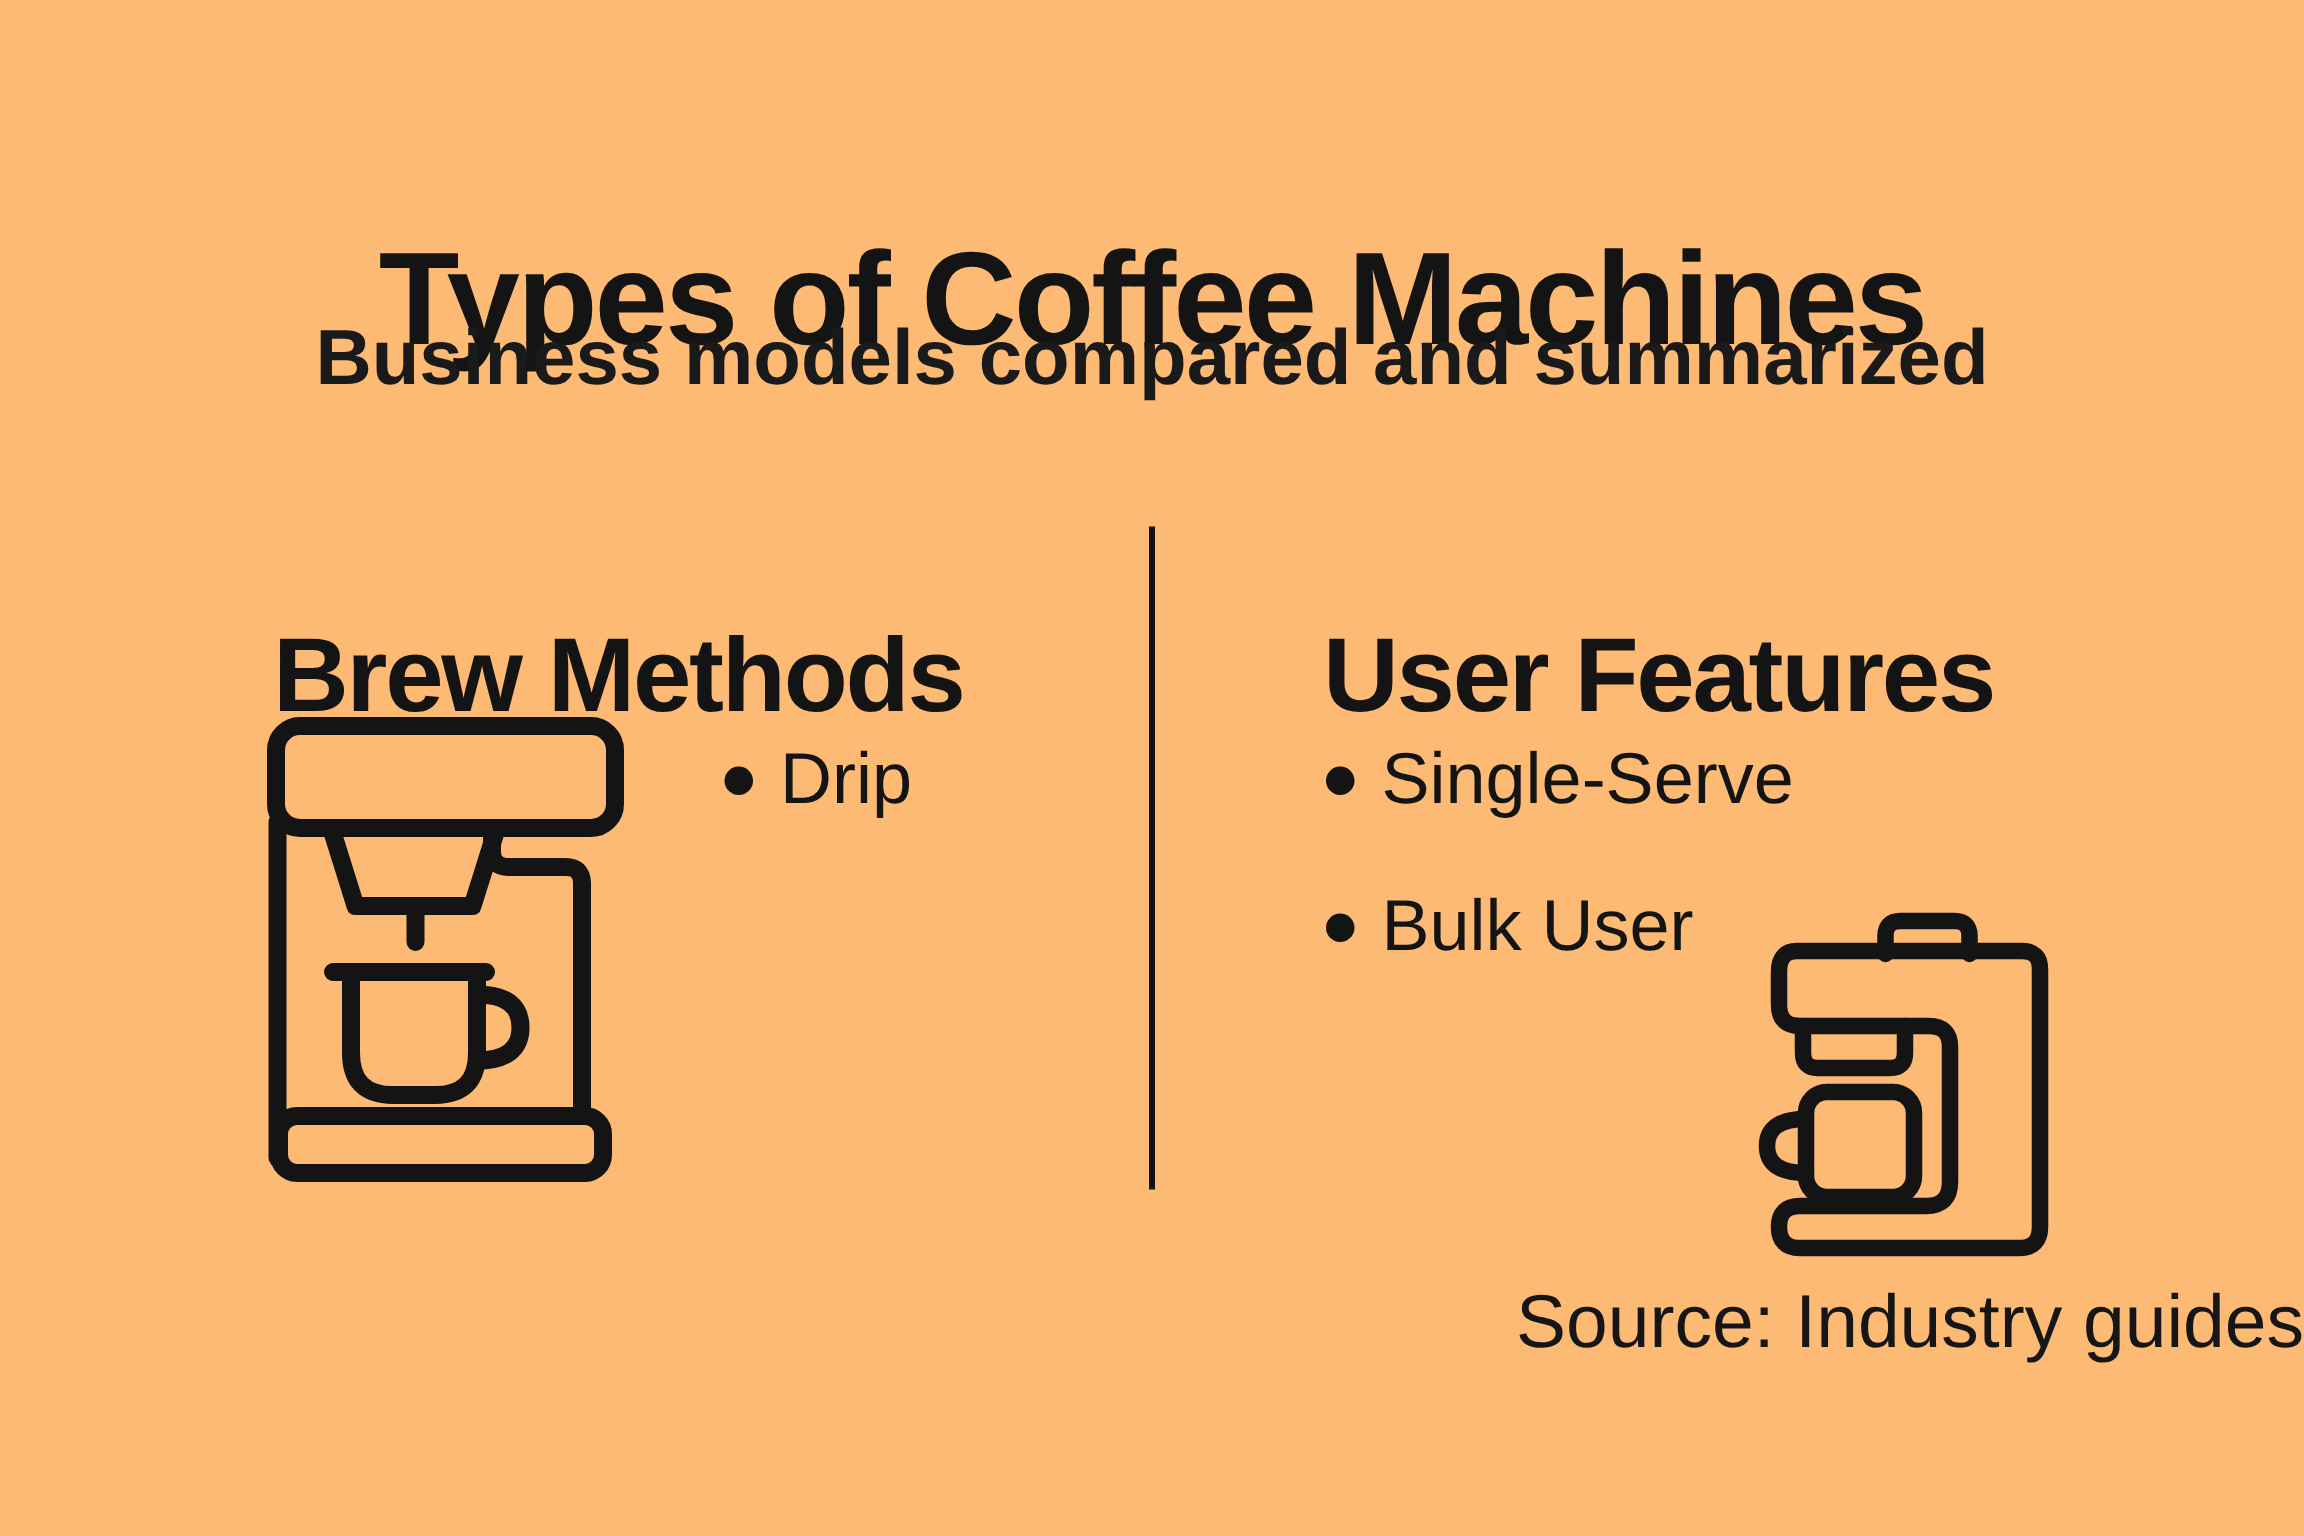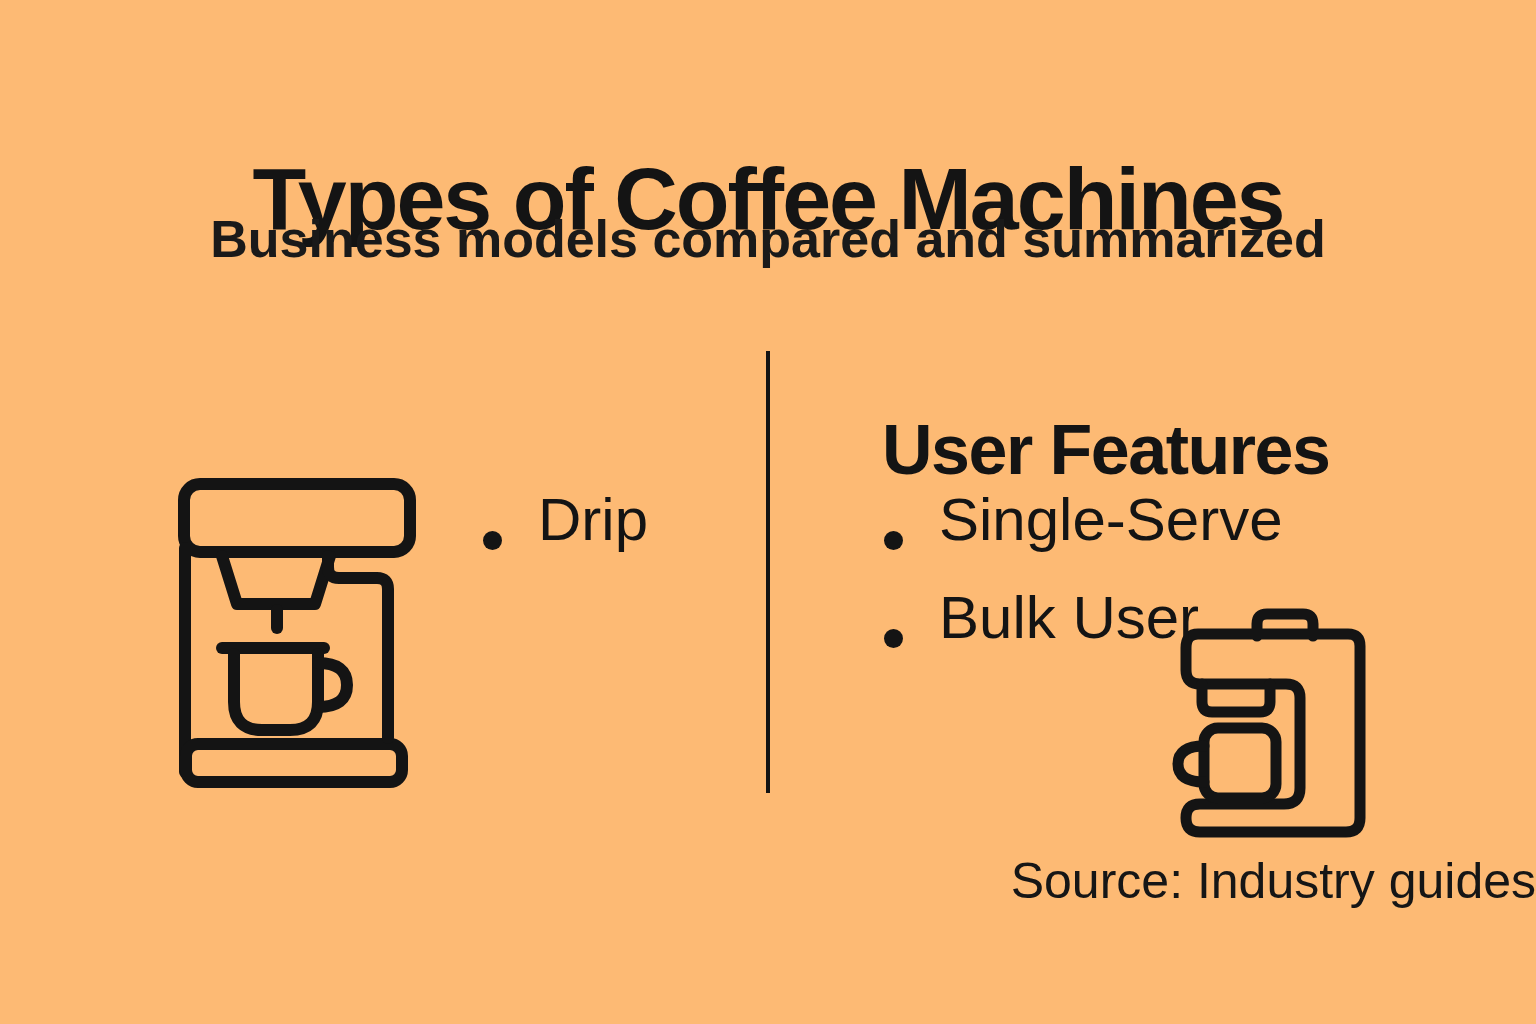--- a/index.html
+++ b/index.html
@@ -47,25 +47,25 @@
   }
   ul.bullet-list {
     position: absolute;
     margin: 0; padding: 0;
     list-style: none;
   }
   .list-left  { left: 483px; top: 490px; }
   .list-right { left: 884px; top: 490px; }
   ul.bullet-list li {
     display: flex;
-    align-items: flex-end;
-    gap: 36px;
+    align-items: center;
+    gap: 18px;
     height: 60px;
     margin-bottom: 38px;
-    font-size: 60px;
+    font-size: 48px;
     line-height: 60px;
     white-space: nowrap;
   }
   .bullet-dot {
     width: 19px; height: 19px;
     border-radius: 50%;
     background: #141414;
     flex: none;
   }
   .icon-left  { position: absolute; left: 176px;  top: 476px; }
@@ -81,20 +81,21 @@
   }
 </style>
 </head>
 <body>
 
 <div class="canvas">
 
   <h1 class="title">Types of Coffee Machines</h1>
   <div class="subtitle">Business models compared and summarized</div>
 
+  <h2 class="col-heading heading-left">Brew Methods</h2>
   <h2 class="col-heading heading-right">User Features</h2>
 
   <div class="divider"></div>
 
   <div class="icon-left">
     <svg width="240" height="316" viewBox="0 0 240 316" fill="none" stroke="#141414" stroke-width="12" stroke-linecap="round" stroke-linejoin="round">
       <rect x="8" y="8" width="226" height="68" rx="16"></rect>
       <path d="M9 72 L9 296"></path>
       <rect x="10" y="268" width="216" height="38" rx="12"></rect>
       <path d="M46 80 L61 128 L139 128 L154 80"></path>

